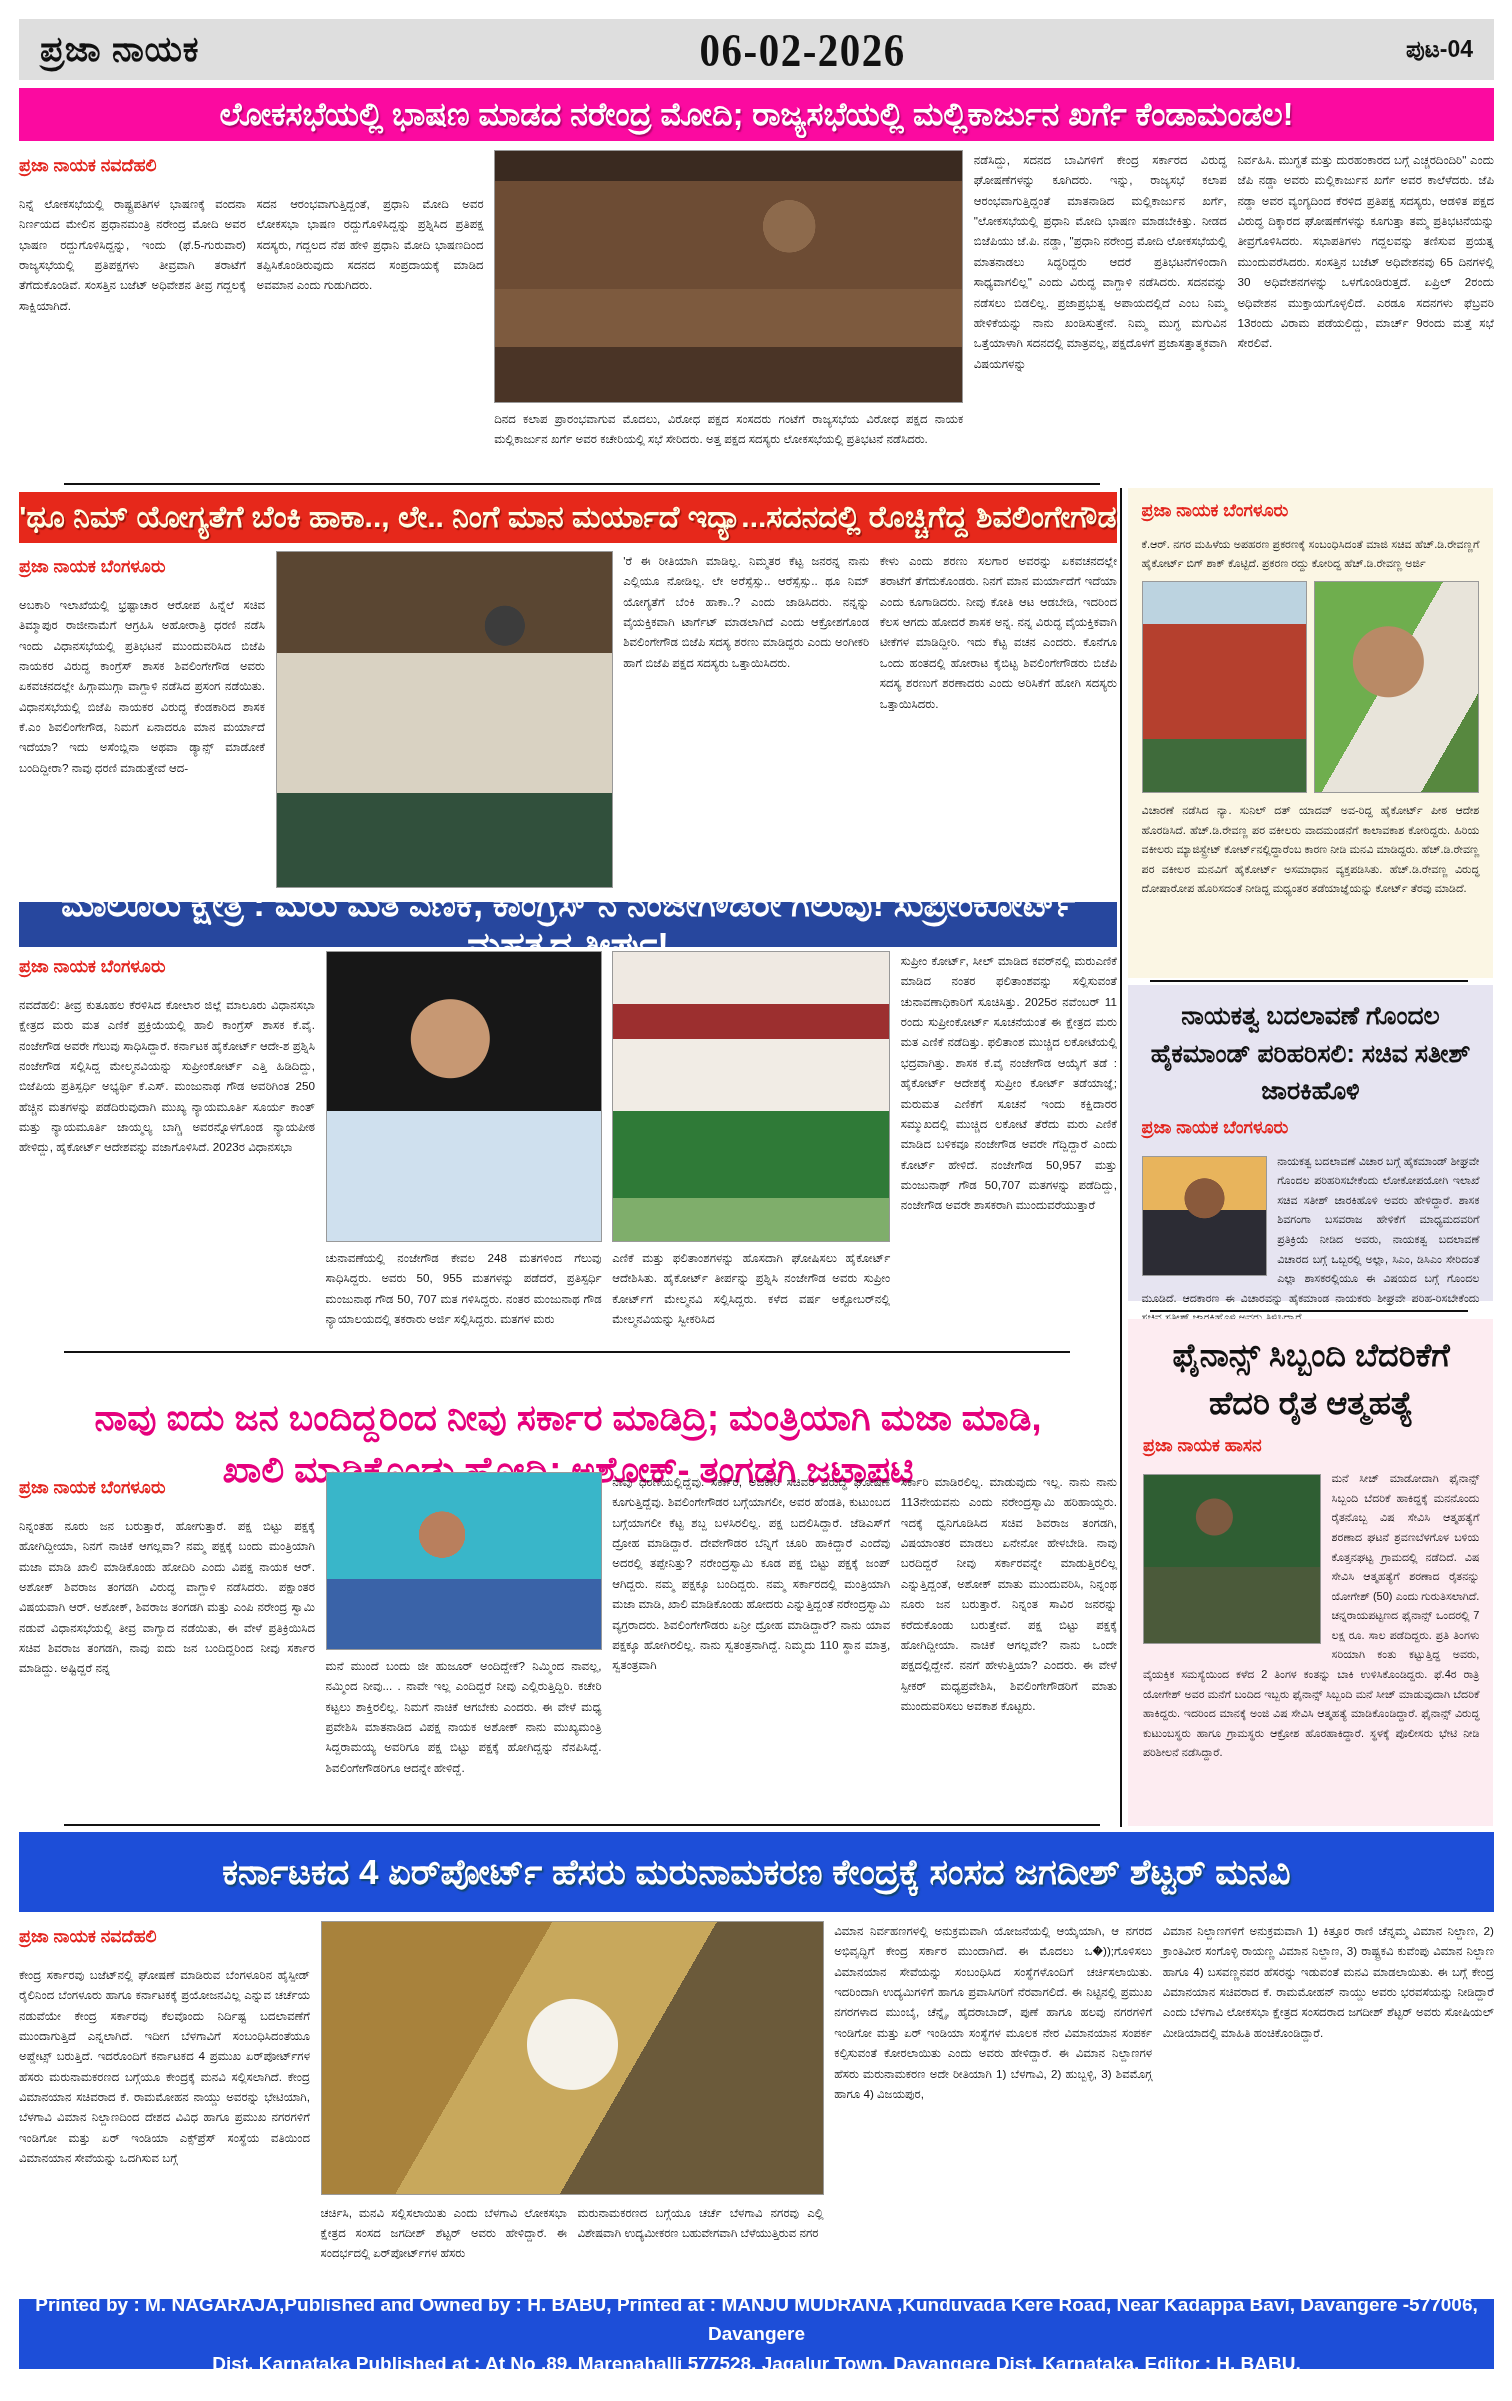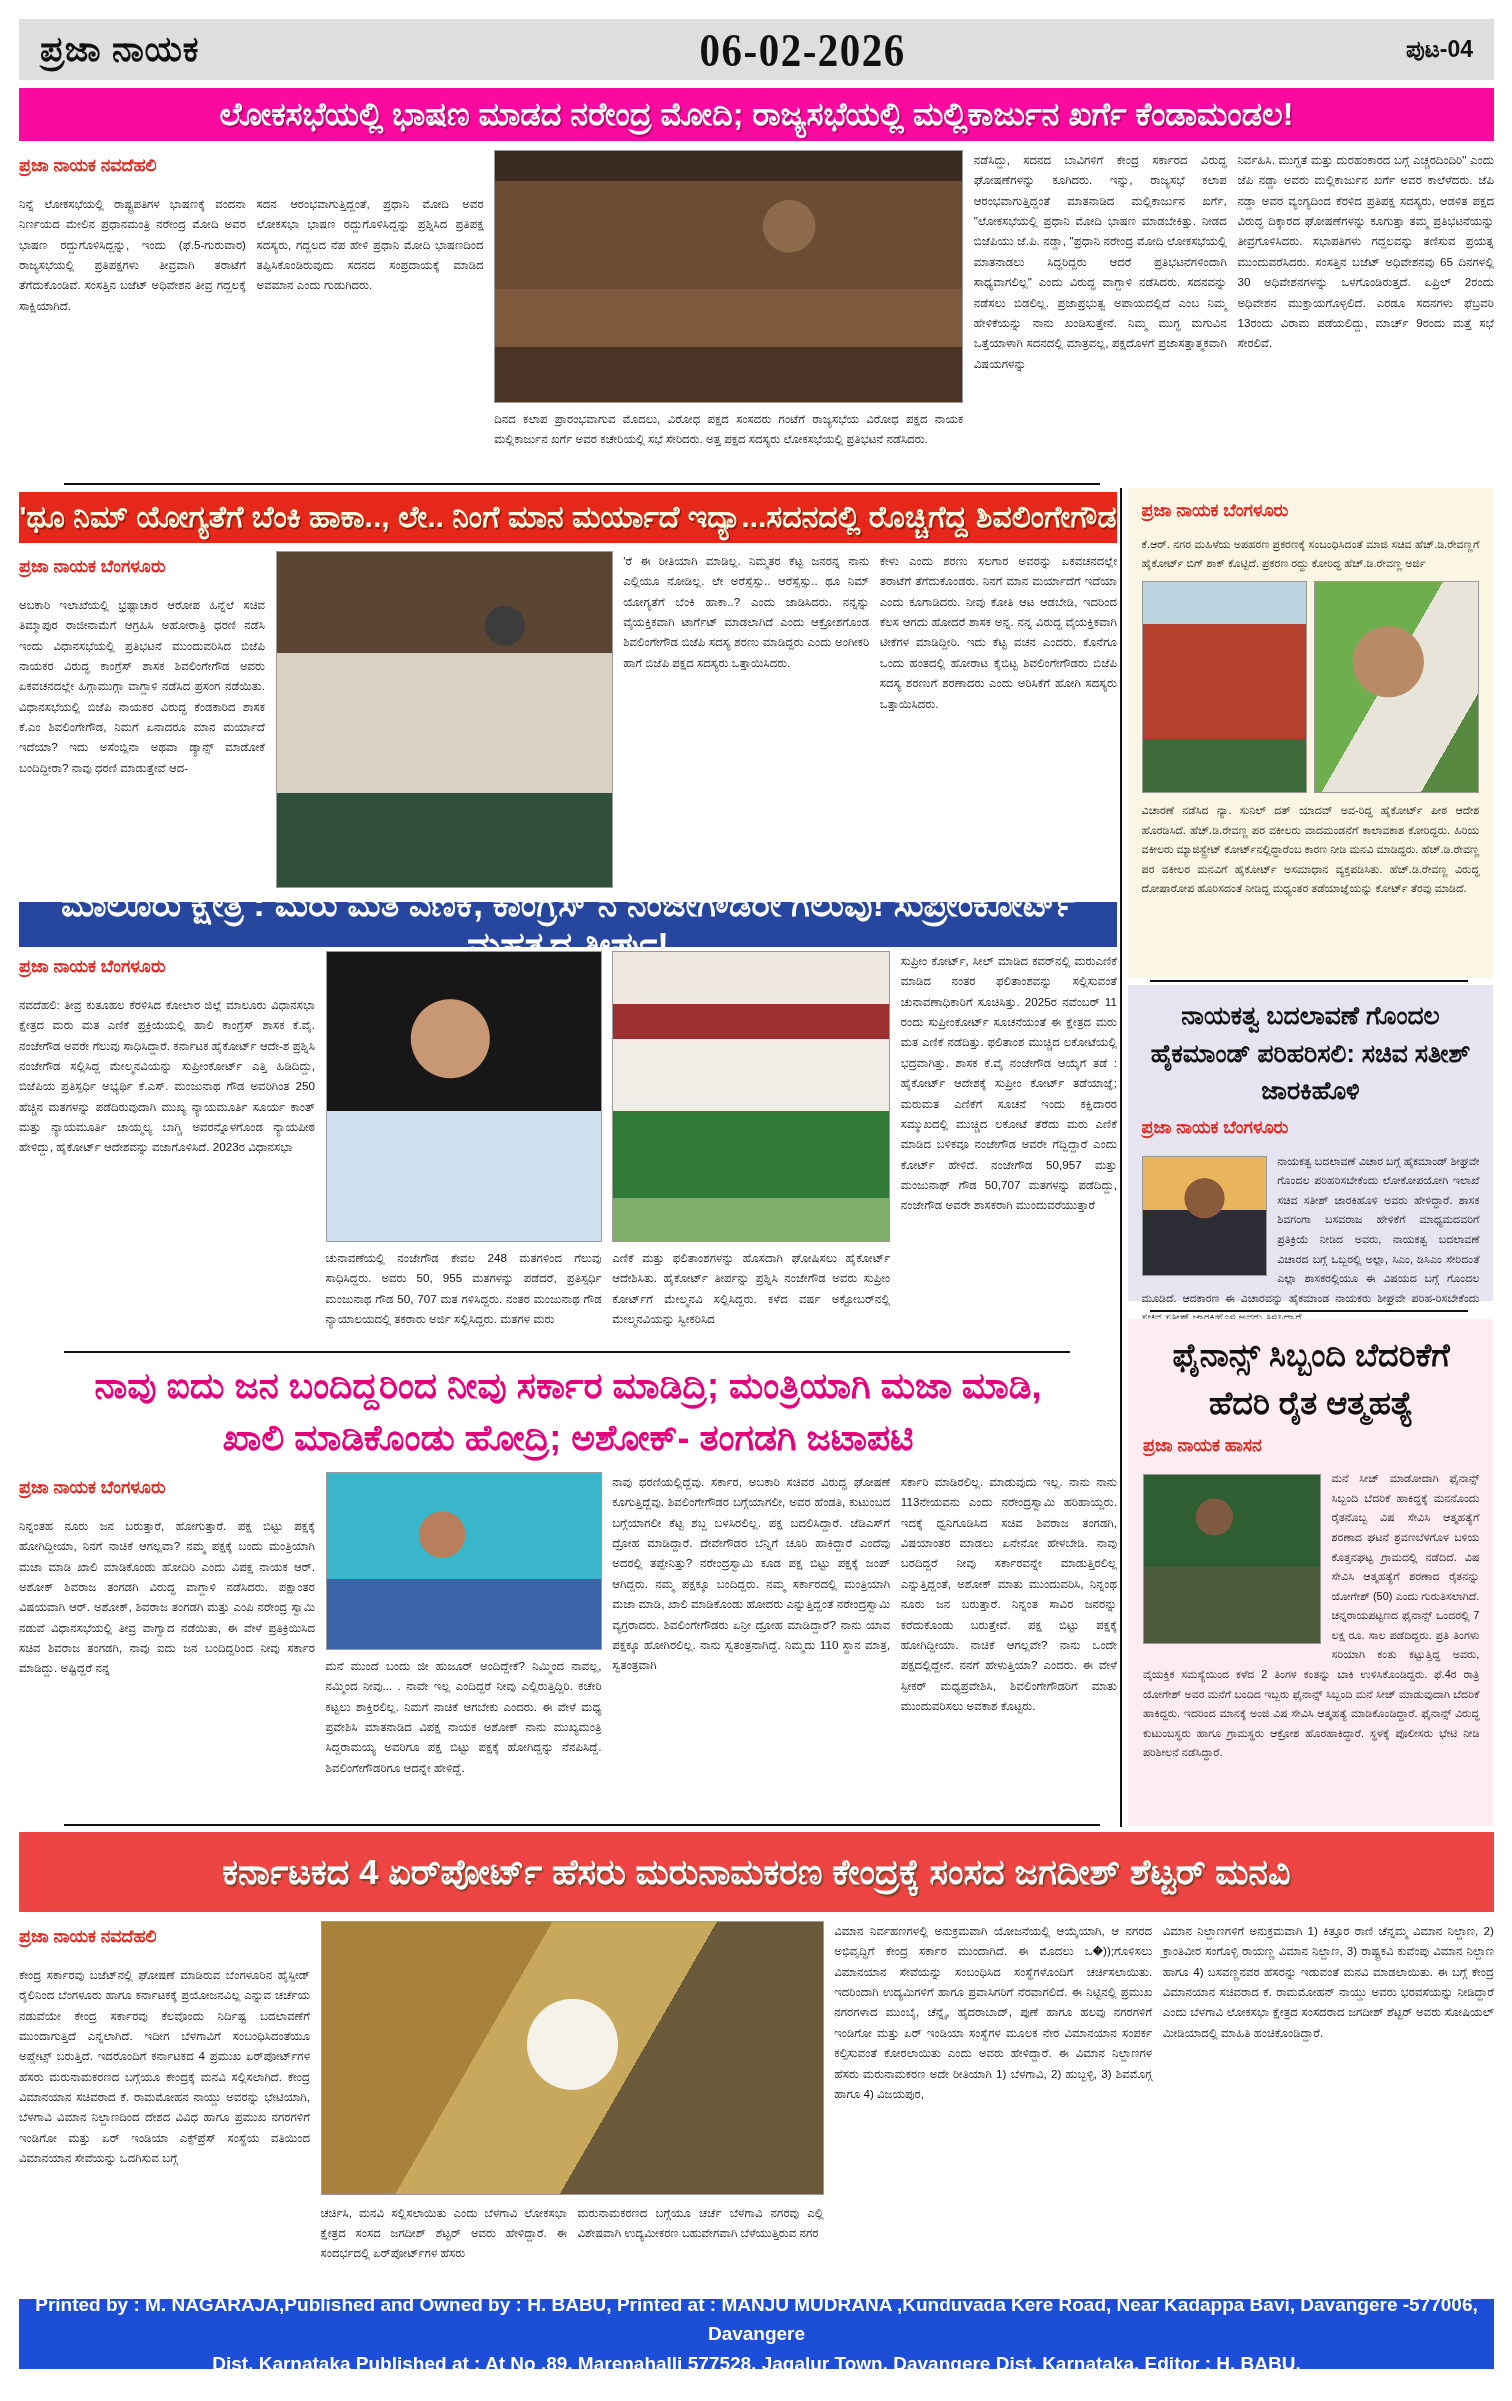--- a/index.html
+++ b/index.html
@@ -13,22 +13,22 @@
   .masthead{top:19px;height:61px;background:#dedede;display:flex;align-items:center;justify-content:space-between;padding:0 21px;}
   .mast-title{font-size:35px;font-weight:bold;letter-spacing:0.8px;}
   .mast-date{font-family:"Liberation Serif",serif;font-size:41px;font-weight:bold;letter-spacing:1.5px;transform:scaleY(1.15);}
   .mast-page{font-size:23px;font-weight:bold;}
 
   
   .hbar{display:flex;align-items:center;justify-content:center;text-align:center;font-weight:bold;}
   .hbar1{top:88px;height:53px;background:#fb0aa0;color:#fff;font-size:32px;text-shadow:1.5px 1.5px 1.5px rgba(120,0,70,.6);}
   .hbar2{top:492px;height:51px;background:#e6281b;color:#fffde2;font-size:30px;text-shadow:1.5px 1.5px 0.8px rgba(100,10,0,.6);}
   .hbar3{top:902px;height:45px;background:#27479e;color:#fff;font-size:35px;}
-  .hbar5{top:1832px;height:80px;background:#ef4444;color:#fff;font-size:35px;text-shadow:1.5px 1.5px 1.5px rgba(0,60,0,.5);}
-  .hl-pink{top:1360px;height:107px;color:#e5007d;font-size:36px;font-weight:bold;text-align:center;line-height:1.45;}
+  .hbar5{top:1832px;height:80px;background:#1d4ed8;color:#fff;font-size:35px;text-shadow:1.5px 1.5px 1.5px rgba(0,60,0,.5);}
+  .hl-pink{top:1392px;height:107px;color:#e5007d;font-size:36px;font-weight:bold;text-align:center;line-height:1.45;}
 
   
   .cols{display:flex;gap:10.6px;align-items:flex-start;}
   .col{text-align:justify;font-size:11.7px;line-height:1.74;}
   .byline{color:#e3241d;font-weight:bold;font-size:17.4px;margin:0 0 13.6px 0;}
   .rule{position:absolute;background:#111;height:2.3px;}
   .vrule{position:absolute;background:#111;width:1.5px;}
 
   
   .ph{width:100%;border:0.8px solid #999;box-sizing:border-box;}

